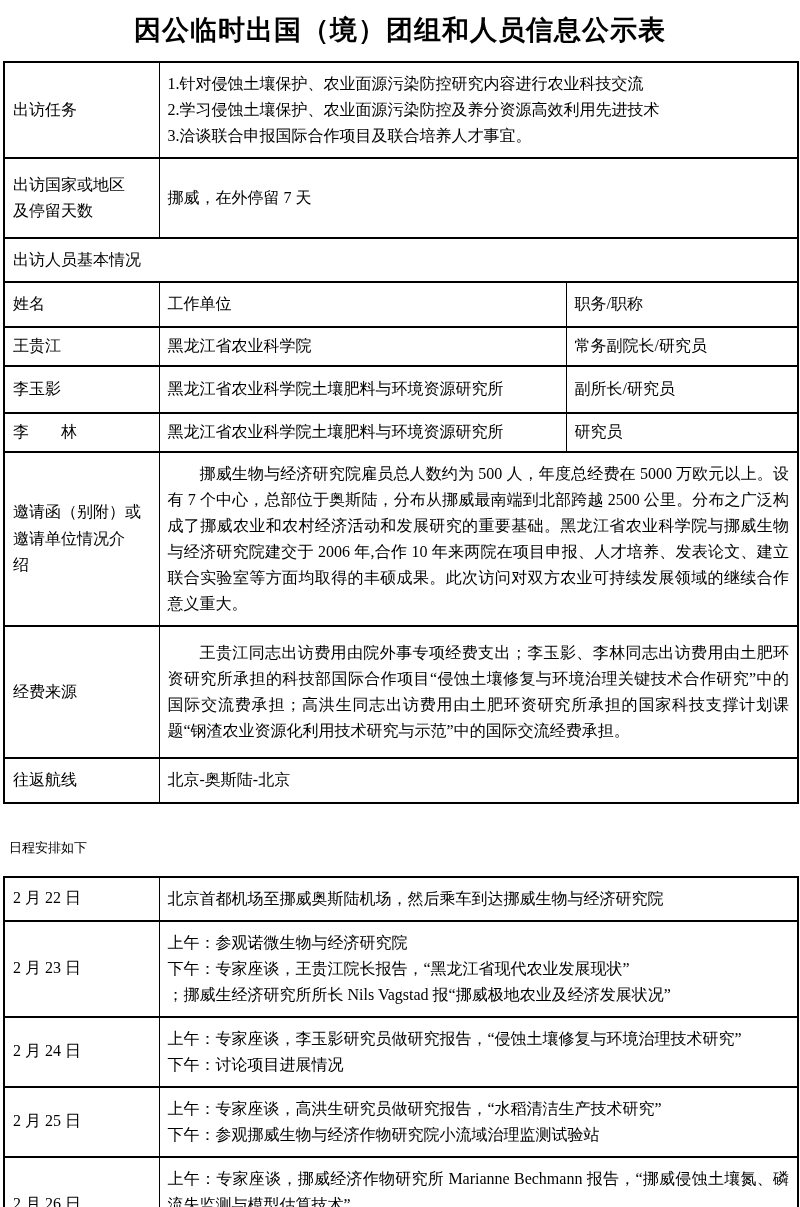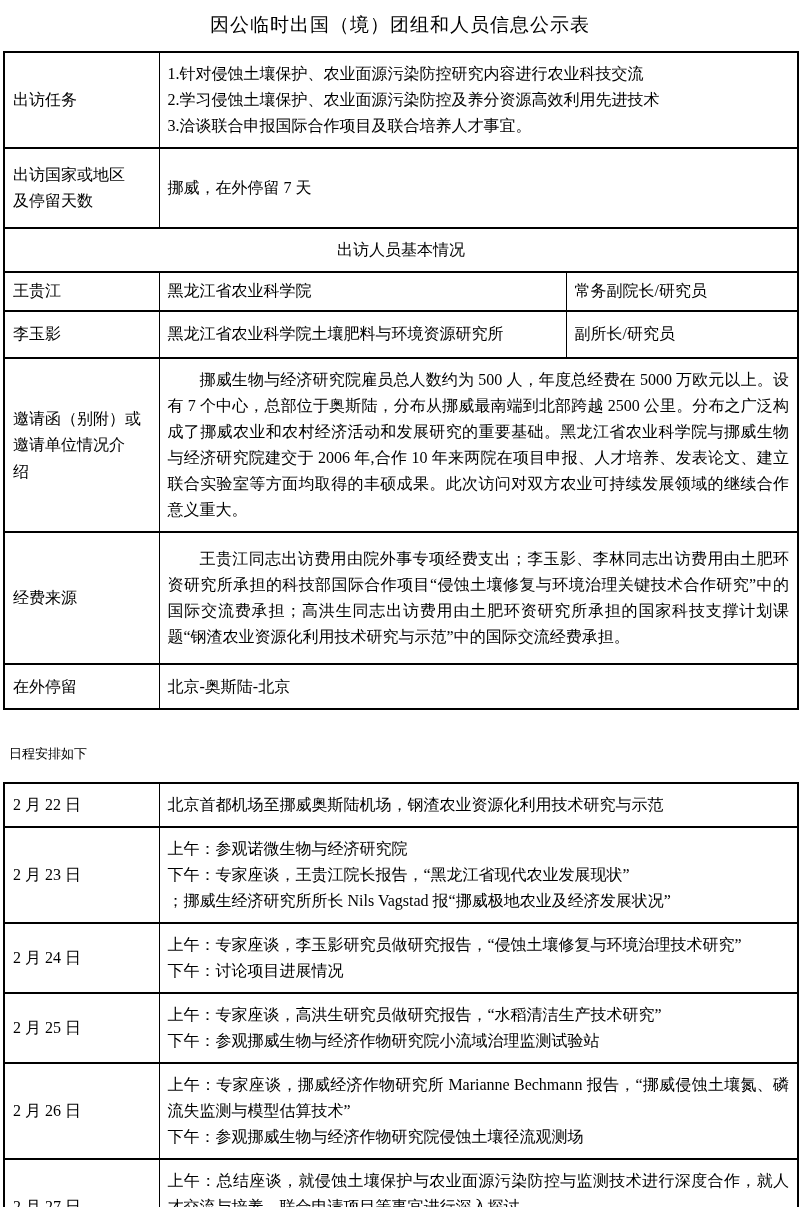--- a/index.html
+++ b/index.html
@@ -4,38 +4,38 @@
 <style>
   html,body { margin:0; padding:0; }
   body {
     width:800px; height:1207px; overflow:hidden;
     background:#ffffff; color:#000000;
     font-family:"Liberation Serif","DejaVu Serif",serif;
     font-size:16px;
   }
   .doc { padding:6px 3px 0 3px; }
   .title {
-    font-size:19px; font-weight:normal; text-align:center;
+    font-size:27px; font-weight:bold; text-align:center;
     margin:6px 0 13px 0; letter-spacing:1px;
   }
   table.grid {
     border-collapse:collapse; table-layout:fixed;
     width:794px; border:2px solid #000;
   }
   table.grid td {
     border:2px solid #000;
     border-left-width:1px; border-right-width:1px;
     padding:8px 8px; vertical-align:middle;
     word-break:break-all;
   }
   .lbl {
     font-family:"Liberation Sans","DejaVu Sans",sans-serif;
     font-weight:normal; white-space:pre-line; line-height:1.65;
   }
-  .center { text-align:center; }
+  .center { text-align:left; }
   .val  { line-height:26px; }
   .prelines { white-space:pre-line; line-height:26px; text-align:justify; }
   .par  { line-height:26px; text-align:justify; text-indent:2em; }
   .name { white-space:pre-wrap; }
   .sched-heading { margin:35px 0 19px 0; padding-left:6px; font-size:13px; }
 </style>
 </head>
 <body>
 
 <div class="doc">
@@ -61,64 +61,74 @@
       <td class="lbl">出访国家或地区
 及停留天数</td>
       <td colspan="2">
             <div class="val">挪威，在外停留 7 天</div>
           </td>
     </tr>
     <tr style="height:34px">
       <td colspan="3" class="lbl center">出访人员基本情况</td>
     </tr>
     <tr style="height:33px">
+      <td class="lbl">姓名</td>
+      <td>工作单位</td>
+      <td>职务/职称</td>
+    </tr>
+    <tr style="height:33px">
       <td class="name">王贵江</td>
       <td>黑龙江省农业科学院</td>
       <td>常务副院长/研究员</td>
     </tr>
     <tr style="height:47px">
       <td class="name">李玉影</td>
       <td>黑龙江省农业科学院土壤肥料与环境资源研究所</td>
       <td>副所长/研究员</td>
+    </tr>
+    <tr style="height:33px">
+      <td class="name">李　　林</td>
+      <td>黑龙江省农业科学院土壤肥料与环境资源研究所</td>
+      <td>研究员</td>
     </tr>
     <tr style="height:155px">
       <td class="lbl">邀请函（别附）或
 邀请单位情况介
 绍</td>
       <td colspan="2">
             <div class="par">挪威生物与经济研究院雇员总人数约为 500 人，年度总经费在 5000 万欧元以上。设有 7 个中心，总部位于奥斯陆，分布从挪威最南端到北部跨越 2500 公里。分布之广泛构成了挪威农业和农村经济活动和发展研究的重要基础。黑龙江省农业科学院与挪威生物与经济研究院建交于 2006 年,合作 10 年来两院在项目申报、人才培养、发表论文、建立联合实验室等方面均取得的丰硕成果。此次访问对双方农业可持续发展领域的继续合作意义重大。</div>
           </td>
     </tr>
     <tr style="height:132px">
       <td class="lbl">经费来源</td>
       <td colspan="2">
             <div class="par">王贵江同志出访费用由院外事专项经费支出；李玉影、李林同志出访费用由土肥环资研究所承担的科技部国际合作项目“侵蚀土壤修复与环境治理关键技术合作研究”中的国际交流费承担；高洪生同志出访费用由土肥环资研究所承担的国家科技支撑计划课题“钢渣农业资源化利用技术研究与示范”中的国际交流经费承担。</div>
           </td>
     </tr>
     <tr style="height:45px">
-      <td class="lbl">在外停留</td>
+      <td class="lbl">往返航线</td>
       <td colspan="2">
             <div class="val">北京-奥斯陆-北京</div>
           </td>
     </tr>
   </tbody>
     </table>
 
   <div class="sched-heading">日程安排如下</div>
 
   <table class="grid">
     <colgroup>
         <col style="width:155px">
         <col style="width:639px">
       </colgroup>
     <tbody>
         <tr style="height:38px">
       <td>2 月 22 日</td>
       <td>
-            <div class="prelines">北京首都机场至挪威奥斯陆机场，钢渣农业资源化利用技术研究与示范</div>
+            <div class="prelines">北京首都机场至挪威奥斯陆机场，然后乘车到达挪威生物与经济研究院</div>
           </td>
     </tr>
     <tr style="height:87px">
       <td>2 月 23 日</td>
       <td>
             <div class="prelines">上午：参观诺微生物与经济研究院
 下午：专家座谈，王贵江院长报告，“黑龙江省现代农业发展现状”
 ；挪威生经济研究所所长 Nils Vagstad 报“挪威极地农业及经济发展状况”</div>
           </td>
     </tr>

